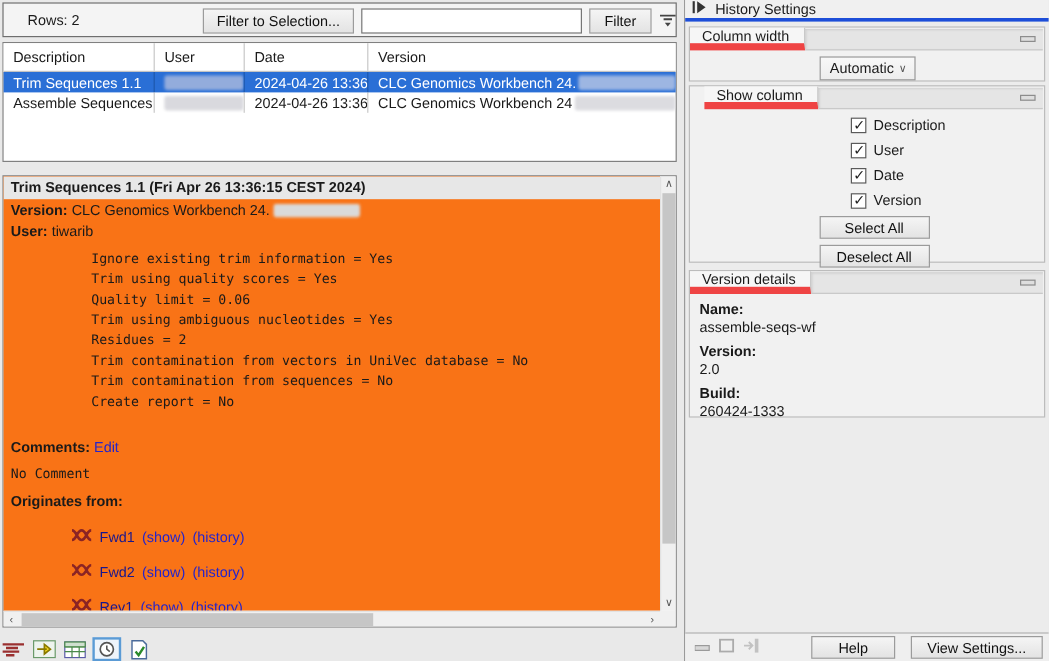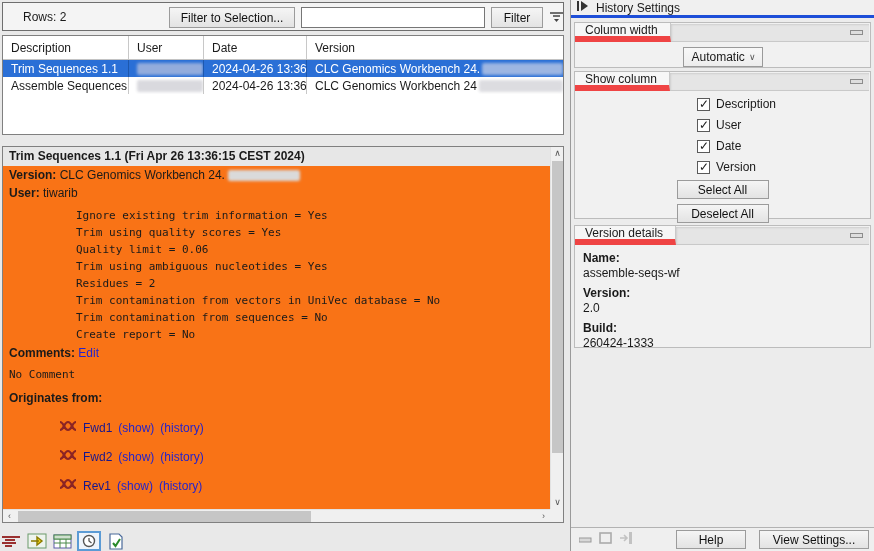--- a/index.html
+++ b/index.html
@@ -42,21 +42,21 @@
 
   
   #detail-panel { left:2px; top:146px; width:562px; height:377px; }
   #detail-content { position:absolute; left:0; top:0; right:13px; bottom:13px; overflow:hidden; background:#f97316; }
   #detail-title { height:19px; background:#e7e7e7; font-weight:bold; padding:2px 0 0 6px; }
   .d-line { padding-left:6px; height:18px; line-height:18px; white-space:nowrap; }
   .d-label { font-weight:bold; }
   #params { margin-top:5px; font-family:"DejaVu Sans Mono", monospace; font-size:11px; }
   #params .p-line { padding-left:73px; height:17px; line-height:17px; white-space:nowrap; }
   .link { color:#2424cc; cursor:pointer; }
-  #comments-line { margin-top:1px; }
+  #comments-line { margin-top:21px; }
   #no-comment { font-family:"DejaVu Sans Mono", monospace; font-size:11px; margin-top:4px; }
   #originates-line { margin-top:5px; }
   .origin-row { display:flex; align-items:center; gap:6px; padding-left:56px; margin-top:12px; height:17px; white-space:nowrap; }
   .origin-name { color:#17178f; }
 
   
   .vscroll { position:absolute; right:0; top:0; bottom:13px; width:13px; background:#f0f0f0; border-left:1px solid #e2e2e2; }
   .hscroll { position:absolute; left:0; right:13px; bottom:0; height:13px; background:#f0f0f0; border-top:1px solid #e2e2e2; }
   .sb-corner { position:absolute; right:0; bottom:0; width:13px; height:13px; background:#f0f0f0; }
   .sb-arrow { position:absolute; color:#555; font-size:9px; line-height:9px; text-align:center; width:13px; height:13px; padding-top:2px; }
@@ -77,21 +77,21 @@
   .sec-tab { display:flex; align-items:center; padding:0 12px 0 10px; background:#f6f6f6;
              border-right:1px solid #c9c9c9; border-bottom:6px solid #ef4444; }
   .sec-fill { flex:1; background:#e5e5e5; box-shadow:inset 1px 1px 2px rgba(0,0,0,0.10);
               margin:1px 1px 0 0; border-bottom:1px solid #c9c9c9; display:flex; align-items:center; justify-content:flex-end; }
   .min-box { width:13px; height:5px; border:1px solid #8c8c8c; background:#dedede; margin-right:6px; }
   #sec-colwidth { top:22px; height:46px; }
   #colwidth-body { display:flex; justify-content:center; padding-top:5px; }
   .dropdown { display:inline-flex; align-items:center; justify-content:space-between; width:80px; height:20px;
               background:linear-gradient(#f8f8f8,#ededed); border:1px solid #9a9a9a; padding:0 6px 0 8px; }
   .dd-chev { color:#555; font-size:9px; }
-  #sec-showcol { top:71px; height:148px; }
+  #sec-showcol { top:71px; height:148px;padding-left:12px; }
   .cb-row { display:flex; align-items:center; gap:6px; margin:5px 0 0 122px; height:16px; }
   .checkbox { width:13px; height:13px; background:#fff; border:1px solid #5a5a5a; position:relative; }
   .checkbox.checked::after { content:"✓"; position:absolute; left:1px; top:-2px; font-size:12px; color:#222; }
   .sec-btn { display:block; margin:5px auto 0 auto; width:92px; height:19px; }
   #sec-workflow { top:225px; height:123px; }
   #wf-body { padding:6px 0 0 8px; line-height:15px; }
   .wf-label { font-weight:bold; margin-top:5px; }
   #sb-bottom { position:absolute; left:0; right:0; top:527px; height:24px; background:#efefef;
                border-top:1px solid #b2b2b2; display:flex; align-items:center; }
   #sb-mini-icons { display:flex; align-items:center; gap:7px; margin-left:8px; }

